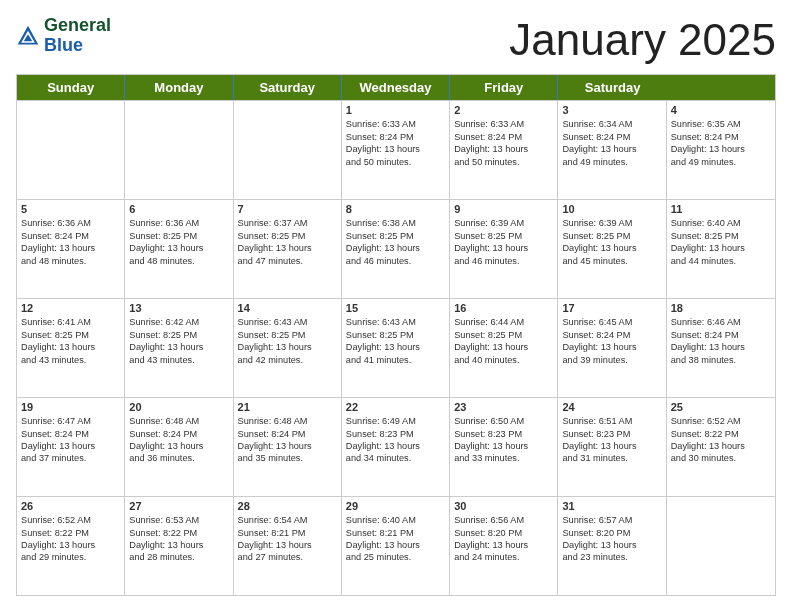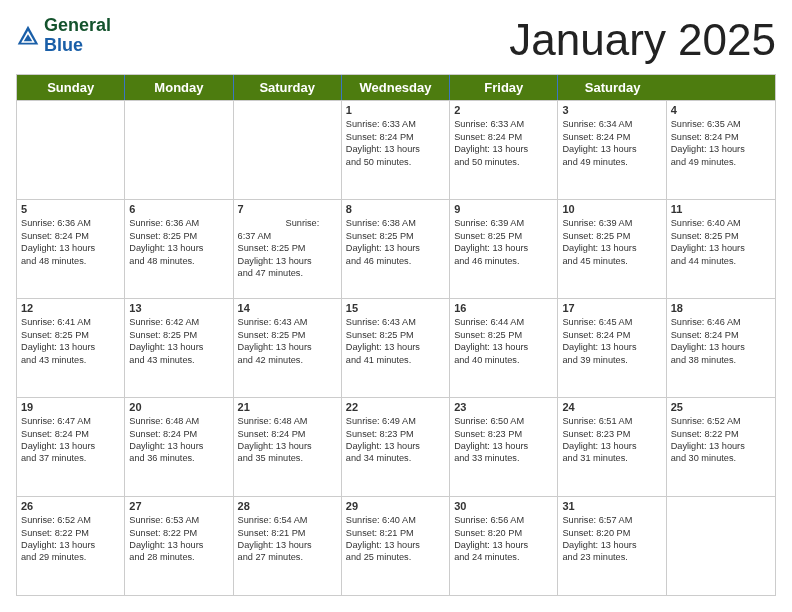--- a/index.html
+++ b/index.html
@@ -159,21 +159,21 @@
         </div>
         <div class="cal-row">
           <div class="cal-cell"><span class="day-num">5</span><span class="cell-text" style="white-space: pre-line;">Sunrise: 6:36 AM
 Sunset: 8:24 PM
 Daylight: 13 hours
 and 48 minutes.</span></div>
           <div class="cal-cell"><span class="day-num">6</span><span class="cell-text" style="white-space: pre-line;">Sunrise: 6:36 AM
 Sunset: 8:25 PM
 Daylight: 13 hours
 and 48 minutes.</span></div>
-          <div class="cal-cell"><span class="day-num">7</span><span class="cell-text" style="white-space: pre-line; margin-left: 48px;">Sunrise: 6:37 AM
+          <div class="cal-cell"><span class="day-num">7</span><span class="cell-text" style="white-space: pre-line;">Sunrise: 6:37 AM
 Sunset: 8:25 PM
 Daylight: 13 hours
 and 47 minutes.</span></div>
           <div class="cal-cell"><span class="day-num">8</span><span class="cell-text" style="white-space: pre-line;">Sunrise: 6:38 AM
 Sunset: 8:25 PM
 Daylight: 13 hours
 and 46 minutes.</span></div>
           <div class="cal-cell"><span class="day-num">9</span><span class="cell-text" style="white-space: pre-line;">Sunrise: 6:39 AM
 Sunset: 8:25 PM
 Daylight: 13 hours

